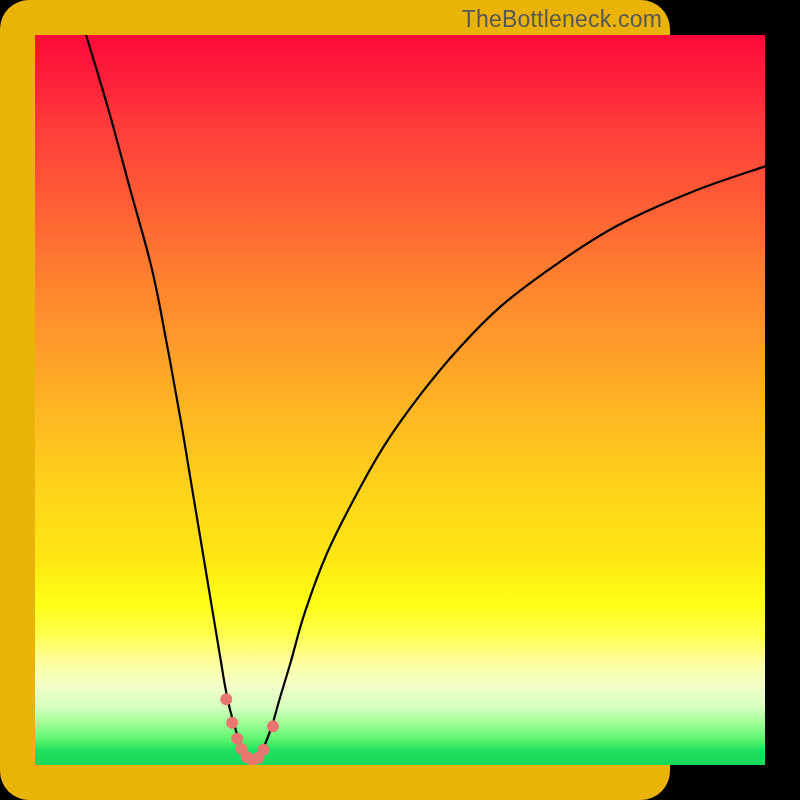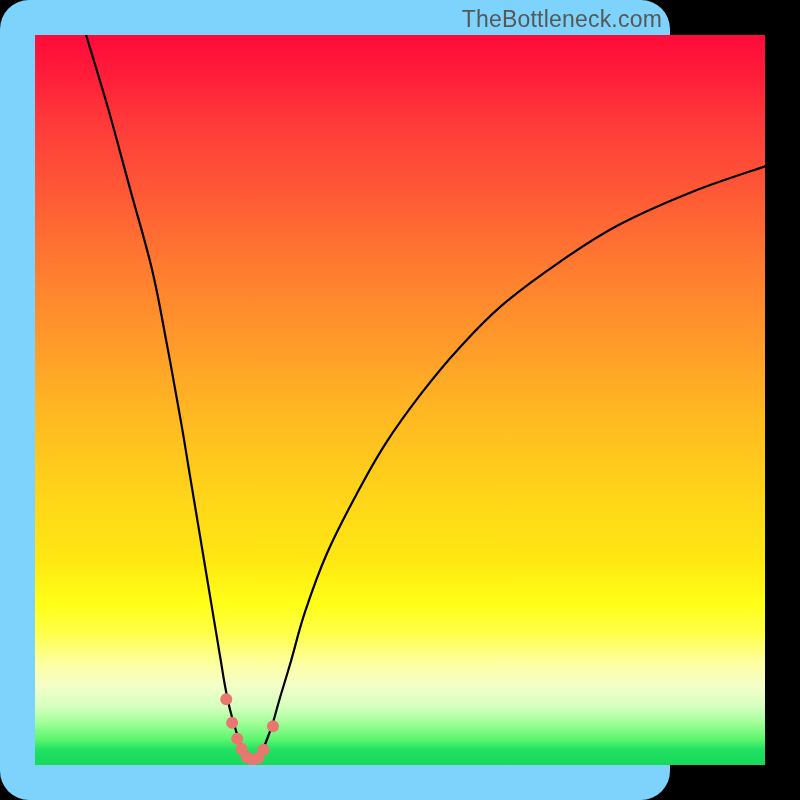--- a/index.html
+++ b/index.html
@@ -10,21 +10,21 @@
     background: #000000;
     overflow: hidden;
     font-family: Arial, Helvetica, sans-serif;
   }
   .frame {
     position: absolute;
     top: 0;
     left: 0;
     width: 670px;
     height: 800px;
-    background: #7dd3fc;
+    background: #eab308;
     border-radius: 29px;
   }
   .plot-area {
     position: absolute;
     left: 35px;
     top: 35px;
     width: 730px;
     height: 730px;
     overflow: hidden;
   }

